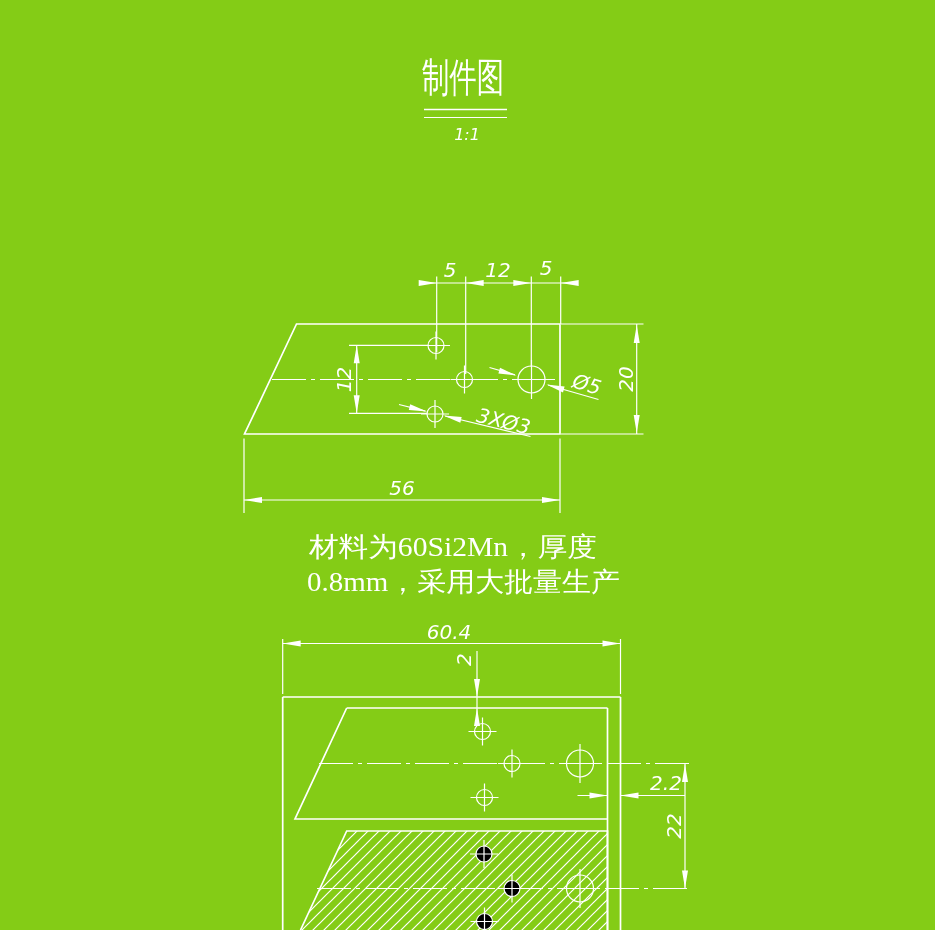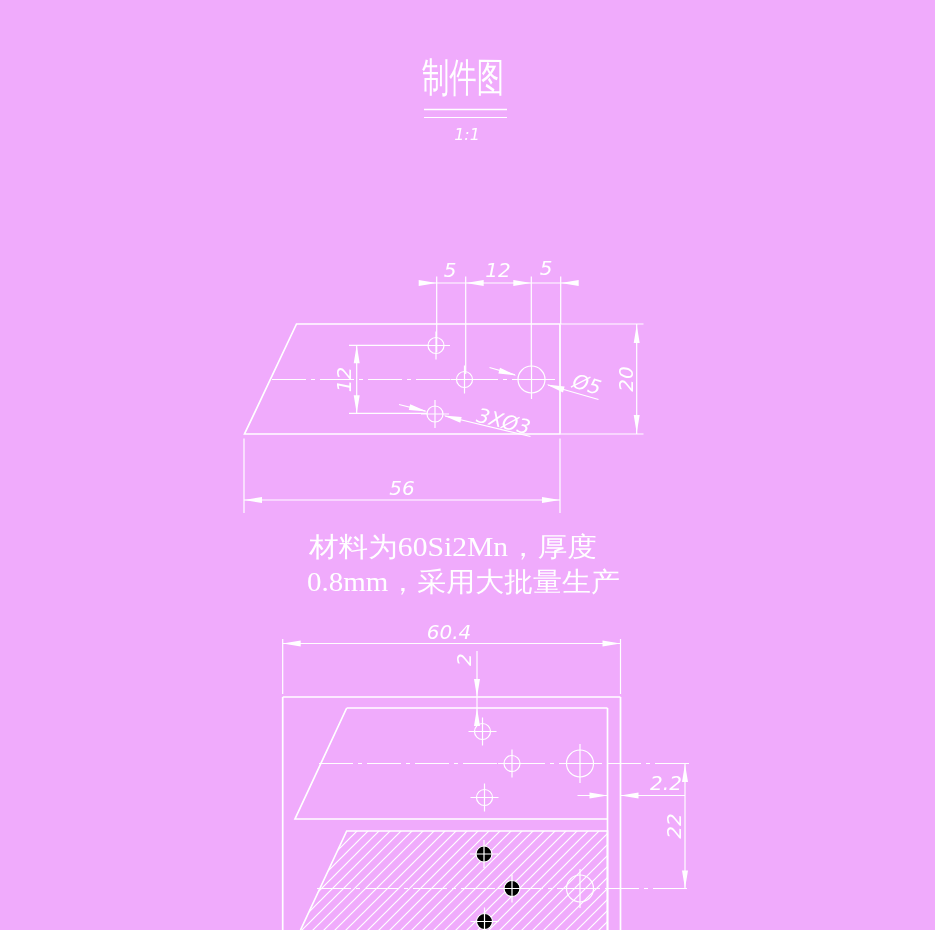--- a/index.html
+++ b/index.html
@@ -1,16 +1,16 @@
 <!DOCTYPE html>
 <html><head>
 <meta charset="utf-8">
 <style>
   html,body{margin:0;padding:0;background:#000;}
-  .canvas{position:relative;width:935px;height:930px;background:#f0abfc;overflow:hidden;}
+  .canvas{position:relative;width:935px;height:930px;background:#84cc16;overflow:hidden;}
   svg text{fill:#ffffff;}
   .ol{stroke:#fff;stroke-width:1.7;fill:none;}
   .thin{stroke:#fff;stroke-width:1.2;fill:none;}
   .cl{stroke:#fff;stroke-width:1.1;fill:none;stroke-dasharray:34 5 4 5;}
   .arr{fill:#fff;stroke:none;}
   .dim{font-family:"DejaVu Sans",sans-serif;font-style:italic;font-size:20px;text-anchor:middle;}
   .dimsm{font-family:"DejaVu Sans",sans-serif;font-style:italic;font-size:16px;text-anchor:middle;}
   .cn{font-family:"Liberation Serif","DejaVu Sans",serif;font-style:normal;}
   .title-t{font-size:40px;text-anchor:middle;}
   .note-t{font-size:27px;}

